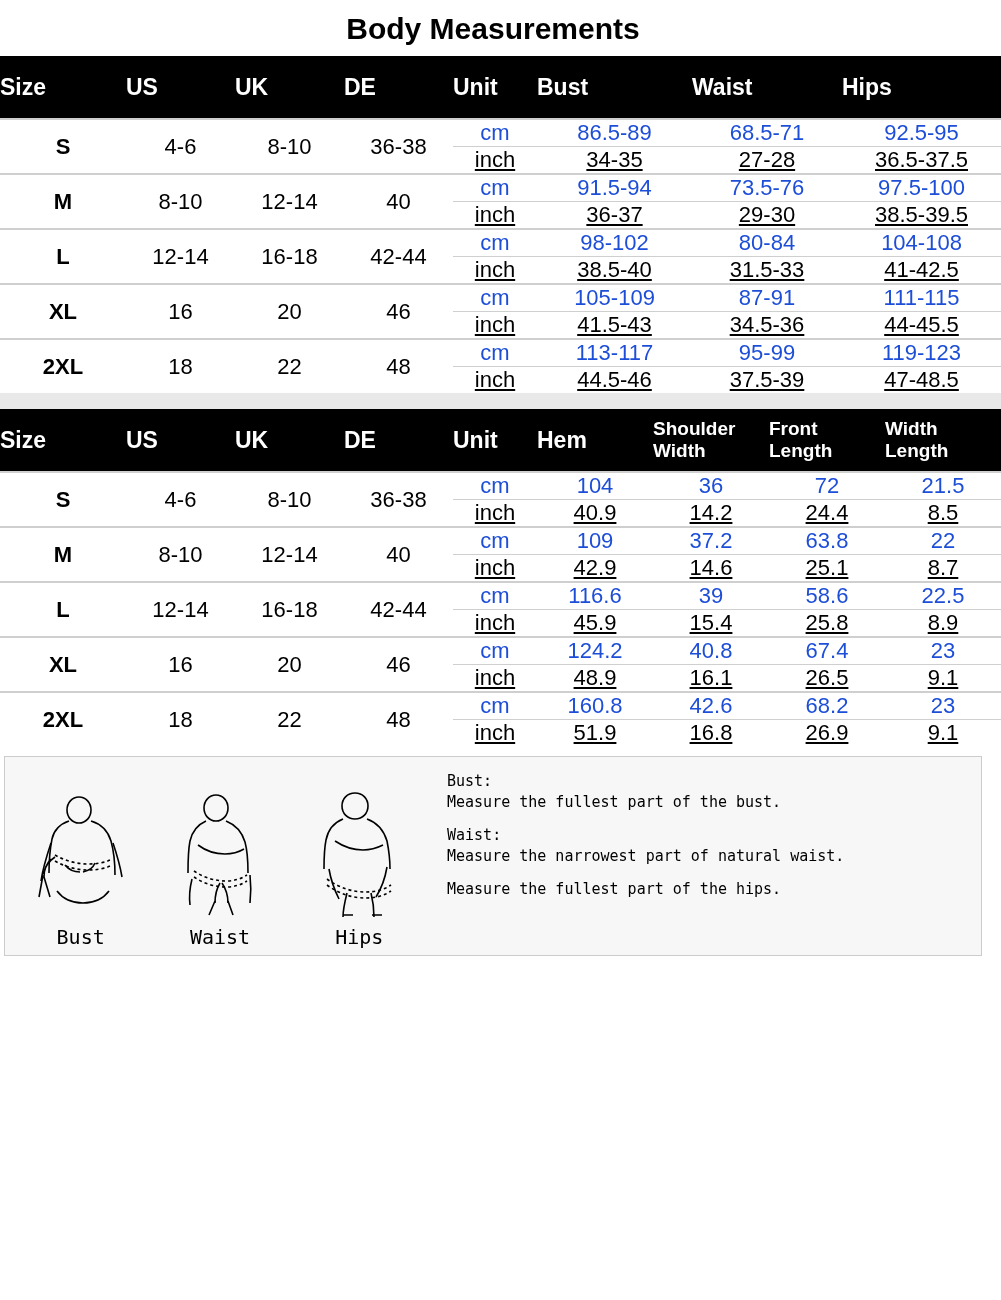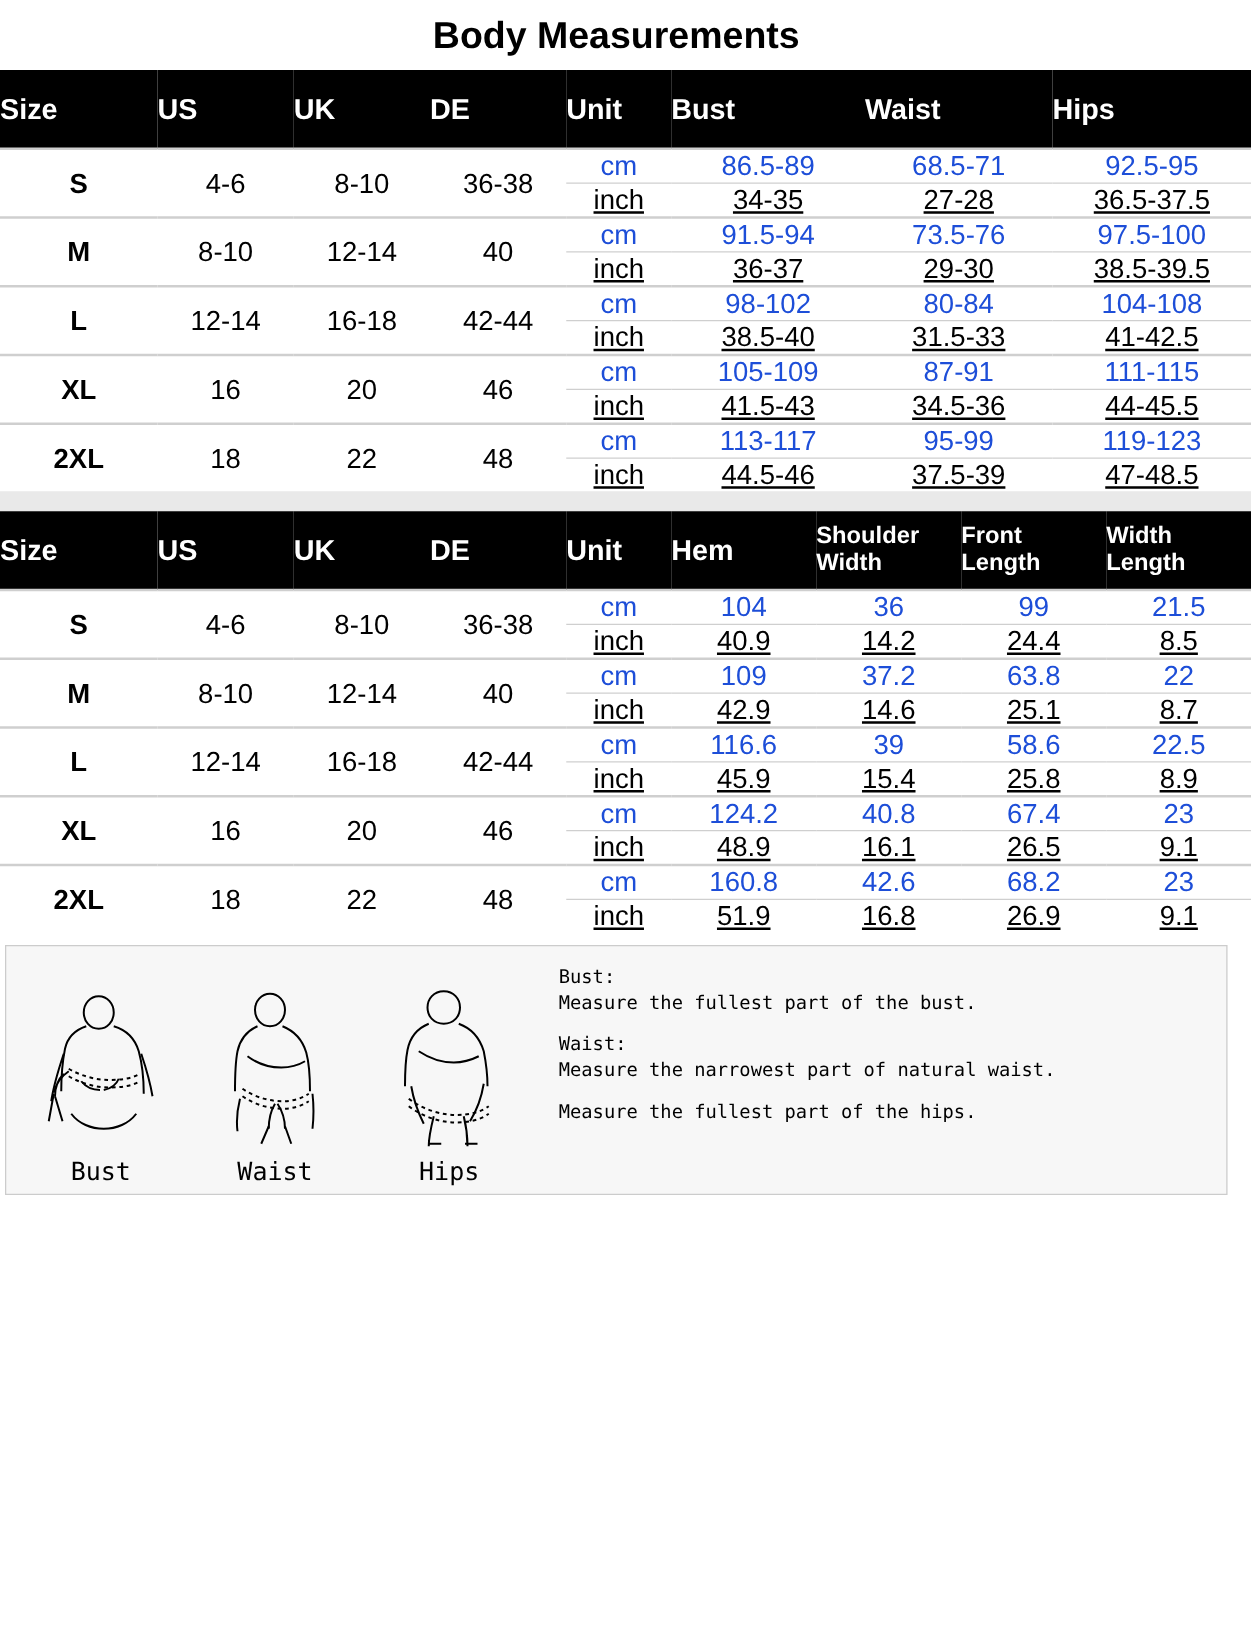--- a/index.html
+++ b/index.html
@@ -291,21 +291,21 @@
     <tbody>
 
       <tr class="cm-row">
         <td class="sz cell-h" rowspan="2">S</td>
         <td class="base" rowspan="2">4-6</td>
         <td class="base" rowspan="2">8-10</td>
         <td class="base" rowspan="2">36-38</td>
         <td class="unit-cell cm">cm</td>
         <td class="cm">104</td>
         <td class="cm">36</td>
-        <td class="cm">99</td>
+        <td class="cm">72</td>
         <td class="cm">21.5</td>
       </tr>
       <tr class="inch-row">
         <td class="unit-cell inch">inch</td>
         <td class="inch">40.9</td>
         <td class="inch">14.2</td>
         <td class="inch">24.4</td>
         <td class="inch">8.5</td>
       </tr>
 

